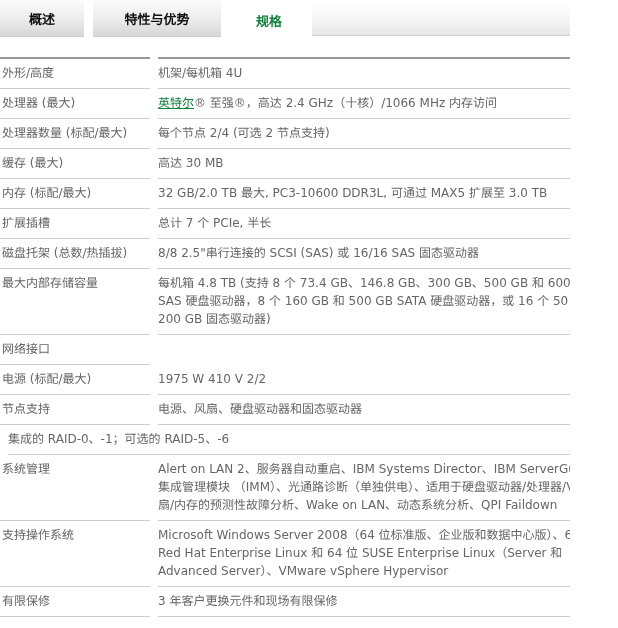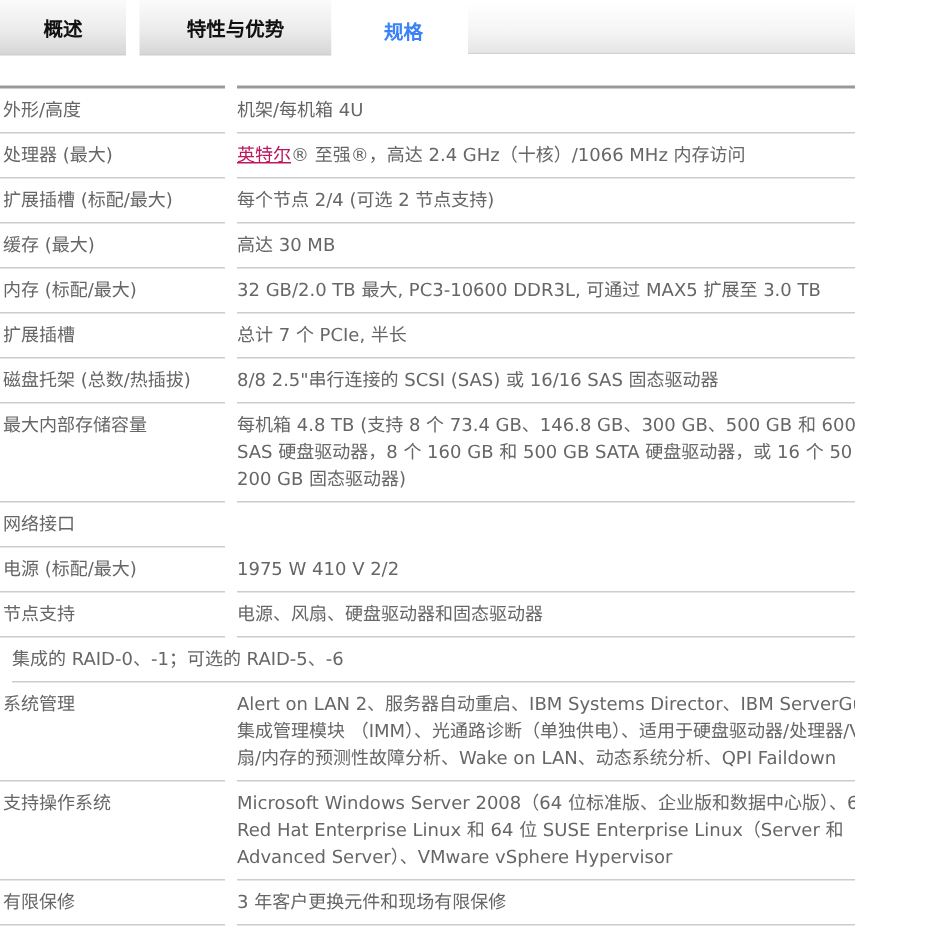--- a/index.html
+++ b/index.html
@@ -34,21 +34,21 @@
     background: linear-gradient(to bottom, #fbfbfb 0%, #ececec 55%, #d6d6d6 100%);
     border-bottom: 1px solid #cfcfcf;
     box-sizing: border-box;
     cursor: pointer;
     flex: 0 0 auto;
   }
   .tab.active {
     height: 40px;
     background: #ffffff;
     border-bottom: none;
-    color: #3b82f6;
+    color: #15803d;
   }
   .tab-gap { flex: 0 0 9px; height: 37px; background: #ffffff; }
   .tab-filler {
     flex: 1 1 auto;
     height: 34px;
     margin-top: 2px;
     margin-left: 4px;
     background: linear-gradient(to bottom, #ffffff 0%, #f4f4f4 60%, #e6e6e6 100%);
     border-bottom: 1px solid #d2d2d2;
     box-sizing: border-box;
@@ -84,21 +84,21 @@
     padding-left: 2px;
   }
   .col-gap {
     width: 8px;
     flex: 0 0 8px;
   }
   .spec-value {
     flex: 1 1 auto;
   }
   .spec-value a {
-    color: #be185d;
+    color: #15803d;
     text-decoration: underline;
     cursor: pointer;
   }
 </style>
 </head>
 <body>
 
 <div class="page">
 
   <div class="tab-bar">
@@ -117,21 +117,21 @@
       <div class="spec-value">机架/每机箱 4U</div>
     </div>
 
     <div class="spec-row">
       <div class="spec-label">处理器 (最大)</div>
       <div class="col-gap"></div>
       <div class="spec-value"><a>英特尔</a><span>® 至强®，高达 2.4 GHz（十核）/1066 MHz 内存访问</span></div>
     </div>
 
     <div class="spec-row">
-      <div class="spec-label">扩展插槽 (标配/最大)</div>
+      <div class="spec-label">处理器数量 (标配/最大)</div>
       <div class="col-gap"></div>
       <div class="spec-value">每个节点 2/4 (可选 2 节点支持)</div>
     </div>
 
     <div class="spec-row">
       <div class="spec-label">缓存 (最大)</div>
       <div class="col-gap"></div>
       <div class="spec-value">高达 30 MB</div>
     </div>
 

